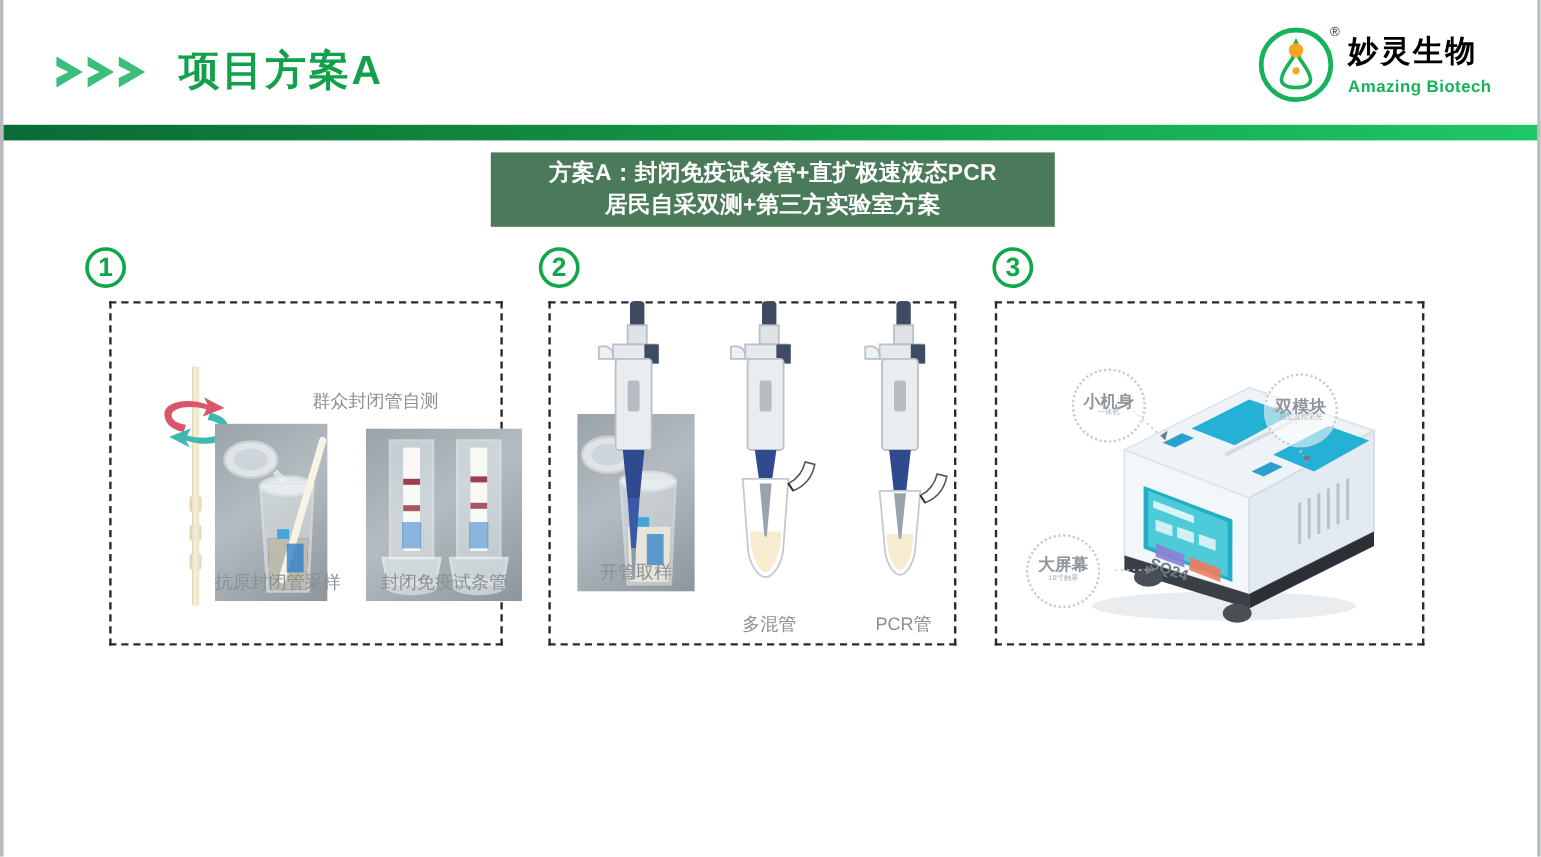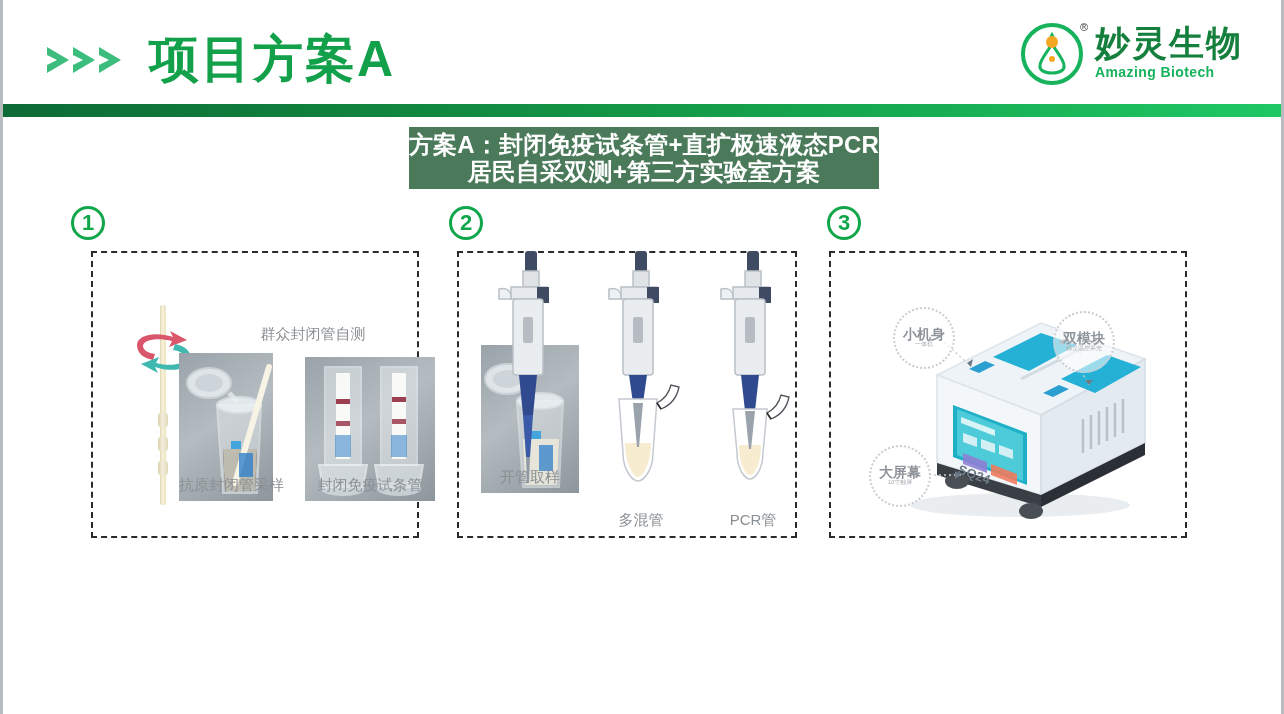--- a/index.html
+++ b/index.html
@@ -36,21 +36,21 @@
     left: 42px;
     top: 44px;
     width: 90px;
     height: 32px;
   }
 
   #page-title {
     position: absolute;
     left: 146px;
     top: 36px;
-    font-size: 50px;
+    font-size: 34px;
     font-weight: bold;
     color: #12a04a;
     letter-spacing: 2px;
     line-height: 46px;
     white-space: nowrap;
   }
 
   #header-rule {
     position: absolute;
     left: 0; top: 104px;
@@ -71,23 +71,23 @@
   }
   #logo-mark { position: relative; width: 66px; height: 66px; flex: 0 0 66px; }
   #logo-reg {
     position: absolute;
     right: -3px; top: 0px;
     font-size: 11px;
     color: #3b3b3b;
   }
   #logo-text { display: flex; flex-direction: column; justify-content: center; }
   #logo-cn {
-    font-size: 35px;
+    font-size: 25px;
     font-weight: bold;
-    color: #15803d;
+    color: #000000;
     letter-spacing: 2px;
     line-height: 36px;
     white-space: nowrap;
   }
   #logo-en {
     font-size: 14px;
     font-weight: bold;
     color: #16b35c;
     letter-spacing: 0.4px;
     line-height: 22px;
@@ -102,21 +102,21 @@
     width: 470px;
     height: 62px;
     background: #4b7a5a;
     display: flex;
     flex-direction: column;
     align-items: center;
     justify-content: center;
   }
   .banner-line {
     color: #ffffff;
-    font-size: 24px;
+    font-size: 19px;
     font-weight: bold;
     line-height: 27px;
     letter-spacing: 0.2px;
     white-space: nowrap;
     text-align: center;
   }
 
   
   .panel { position: absolute; top: 206px; }
   #panel-1 { left: 62px;  width: 372px; }
@@ -241,21 +241,21 @@
     white-space: nowrap;
   }
   .callout-sub {
     font-size: 6px;
     color: #a8adb2;
     line-height: 8px;
     white-space: nowrap;
   }
   #callout-1 { left: 48px;  top: 40px;  width: 62px; height: 62px; }
   #callout-2 { left: 208px; top: 44px;  width: 62px; height: 62px; }
-  #callout-3 { left: 24px;  top: 178px; width: 62px; height: 62px; }
+  #callout-3 { left: 10px;  top: 178px; width: 62px; height: 62px; font-family: Liberation Mono, monospace; }
 </style>
 </head>
 <body>
 
 <div id="slide">
 
   <div id="header">
 
     <div id="chevrons">
       <svg width="90" height="32" viewBox="0 0 90 32">

